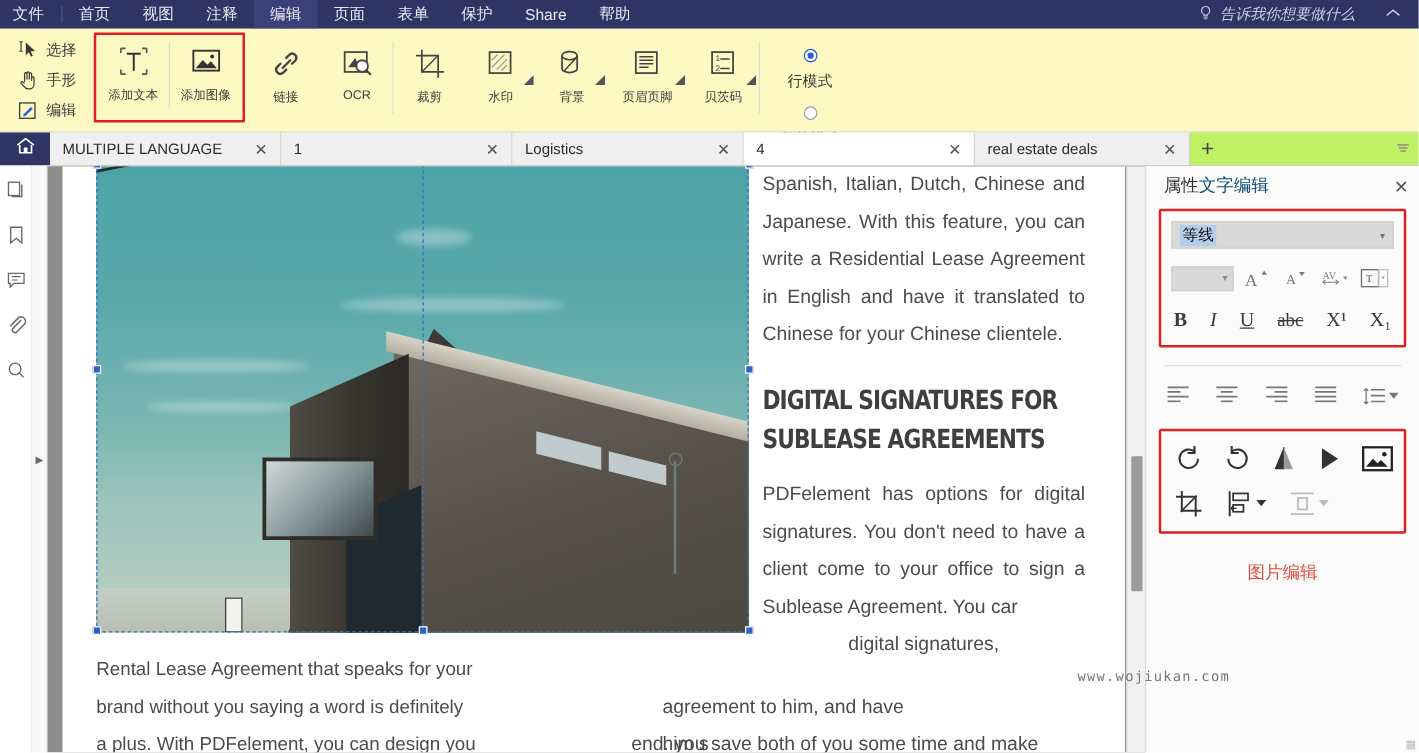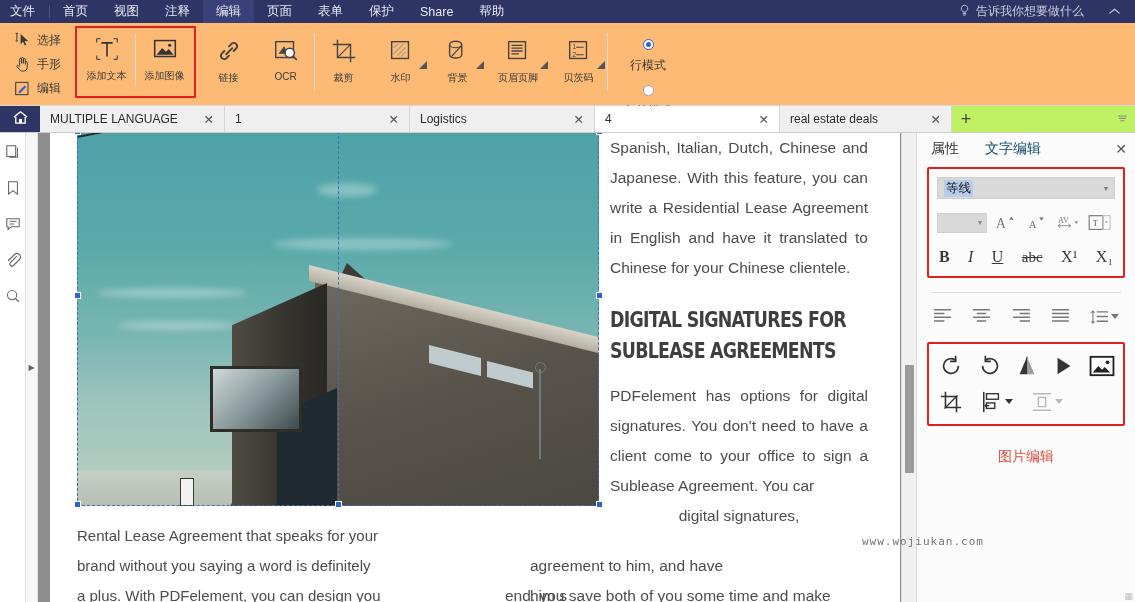--- a/index.html
+++ b/index.html
@@ -40,31 +40,31 @@
     border-left: 5px solid transparent;
     border-right: 5px solid transparent;
     border-top: 5px solid #3a4179;
   }
   .menubar-right {
     margin-left: auto; display: flex; align-items: center;
     padding-right: 8px;
   }
   .tellme {
     display: flex; align-items: center; gap: 5px;
-    color: #c9ccdf; font-size: 12px; margin-right: 18px;
+    color: #c9ccdf; font-size: 12px; margin-right: 18px; font-style: italic;
   }
   .chev-up {
     color: #c9ccdf; font-size: 11px; padding: 0 6px; cursor: pointer;
   }
 
   
   .ribbon {
     position: absolute; top: 23px; left: 0;
     width: 1135px; height: 83px;
-    background: #fdba74;
+    background: #fef9c3;
     border-bottom: 1px solid #d8d8d8;
     display: flex; align-items: flex-start;
   }
   .tool-col {
     display: flex; flex-direction: column;
     justify-content: center; gap: 3px;
     padding: 7px 8px 0 14px;
   }
   .tool-row {
     display: flex; align-items: center; gap: 6px;
@@ -322,21 +322,21 @@
 
   
   .rpanel {
     position: absolute; top: 133px; right: 0;
     width: 219px; height: 469px;
     background: #fbfbfb;
     border-left: 1px solid #dcdcdc;
   }
   .rp-head {
     display: flex; align-items: center;
-    height: 32px; padding: 0 8px 0 14px; gap: 26px;
+    height: 32px; padding: 0 8px 0 14px; 
   }
   .rp-head .ti { font-size: 14px; color: #333; }
   .rp-head .sub { font-size: 14px; color: #0c4a6e; }
   .rp-head .cx { margin-left: auto; font-size: 14px; color: #555; cursor: pointer; }
 
   .rp-red {
     border: 2px solid #e02020; border-radius: 2px;
     margin: 2px 10px 0 10px; padding: 8px 8px 10px 8px;
   }
   .font-select {

